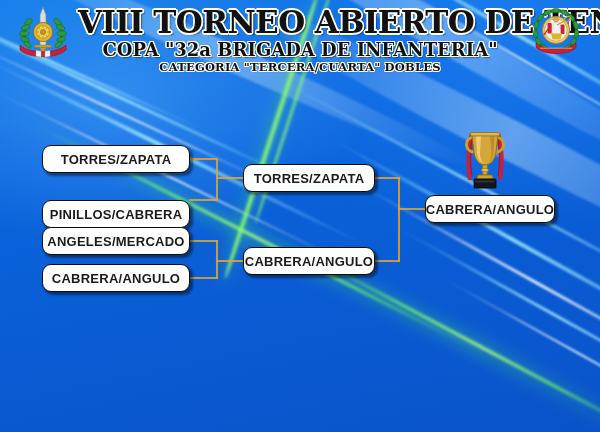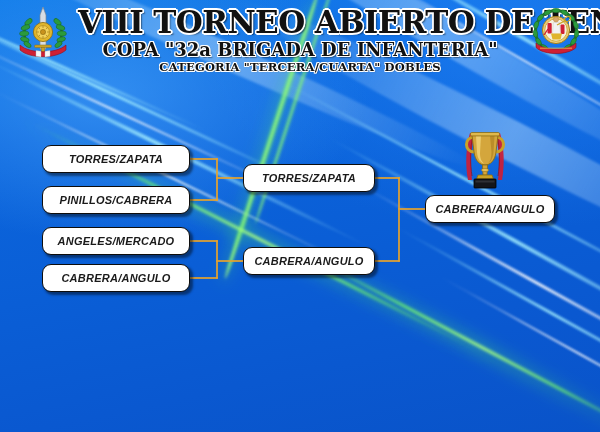--- a/index.html
+++ b/index.html
@@ -125,31 +125,30 @@
     border: 1.7px solid #0d0d0d;
     border-radius: 9px;
     box-shadow: 2.6px 2.6px 2.4px rgba(0,0,0,0.45);
     display: flex;
     align-items: center;
     justify-content: center;
   }
   .seedbox span {
     font-family: "Liberation Sans", sans-serif;
     font-weight: bold;
-    font-size: 11px;
+    font-size: 13px;
     letter-spacing: 0.25px;
     color: #1a1a1a;
     white-space: nowrap;
-    font-style: italic;
   }
 
   
   .r1 { left: 42px;  width: 148px; height: 28px; }
   .r1-0 { top: 145px; }
-  .r1-1 { top: 186px; }
+  .r1-1 { top: 200px; }
   .r1-2 { top: 227px; }
   .r1-3 { top: 264px; }
 
   
   .r2 { left: 243px; width: 132px; height: 28px; }
   .r2-0 { top: 164px; }
   .r2-1 { top: 247px; }
 
   
   .r3 { left: 425px; width: 130px; height: 28px; top: 195px; }

